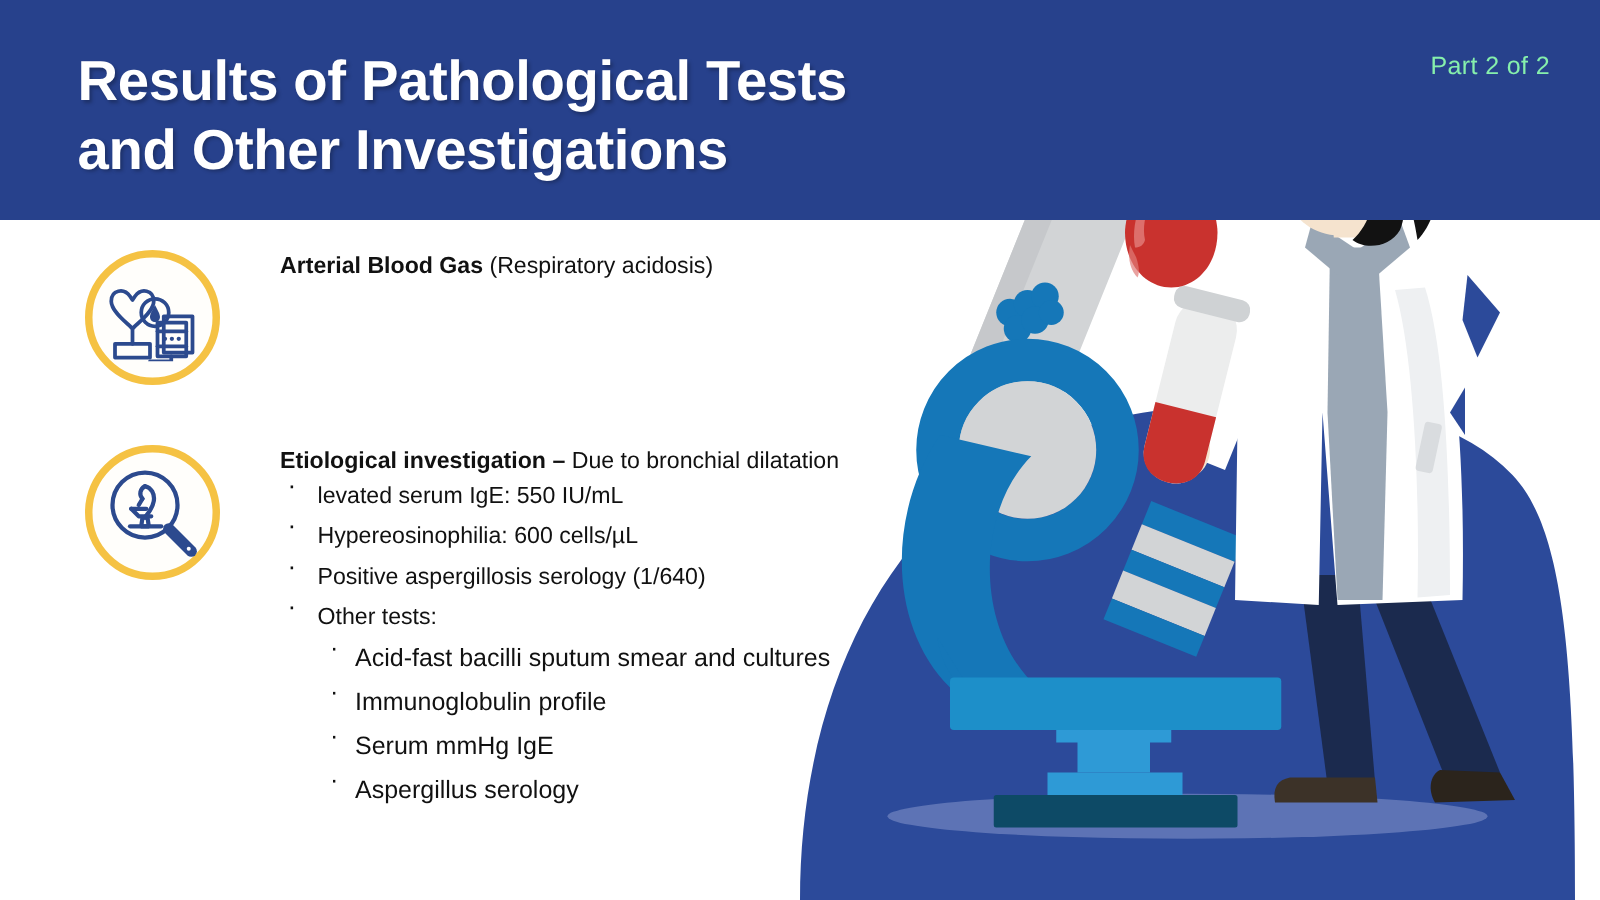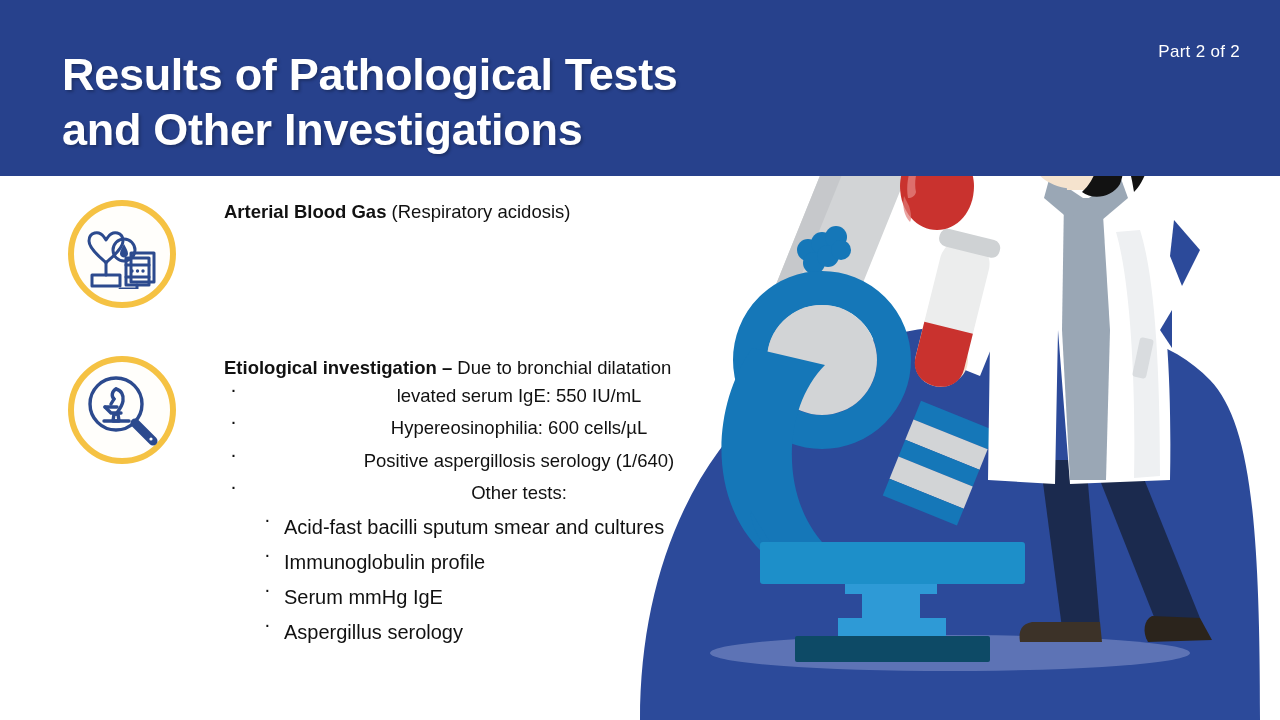--- a/index.html
+++ b/index.html
@@ -10,34 +10,34 @@
     position:relative;
   }
 
   
   #header {
     position:absolute; left:0; top:0; width:1280px; height:176px;
     background:#27418c;
     z-index:5;
   }
   #page-title {
-    position:absolute; left:62px; top:48px;
+    position:absolute; left:62px; top:38px;
     width:800px;
     color:#ffffff;
     font-size:45px;
     font-weight:bold;
     line-height:1.22;
     letter-spacing:-0.3px;
     text-shadow:2px 2px 3px rgba(0,0,0,0.25);
     white-space:pre-line;
   }
   #part-label {
     position:absolute; right:40px; top:42px;
-    color:#ffffff;
-    font-size:17px;
+    color:#86efac;
+    font-size:20px;
     letter-spacing:0.3px;
   }
 
   
   #illustration {
     position:absolute; left:600px; top:80px; width:680px; height:640px;
     z-index:1;
   }
   #illustration svg { display:block; }
 
@@ -74,21 +74,20 @@
   .bullets-lg li:before {
     content:"\2022"; position:absolute; left:2px; top:-2px; font-size:18px; color:#111;
   }
   .bullets-lg li b { font-weight:bold; }
 
   .bullets-md { margin-top:6px; }
   .bullets-md > li {
     font-size:18.5px; color:#111; line-height:1.0;
     padding-left:30px; position:relative; margin-bottom:14px;
     white-space:nowrap;
-    text-align:center;
   }
   .bullets-md > li:before {
     content:"\00B7"; position:absolute; left:6px; top:-9px; font-size:21px; color:#111;
   }
 
   .bullets-sm { margin-top:13px; margin-left:38px; }
   .bullets-sm li {
     font-size:20px; color:#111; line-height:1.0;
     padding-left:22px; position:relative; margin-bottom:15px;
     white-space:nowrap;

